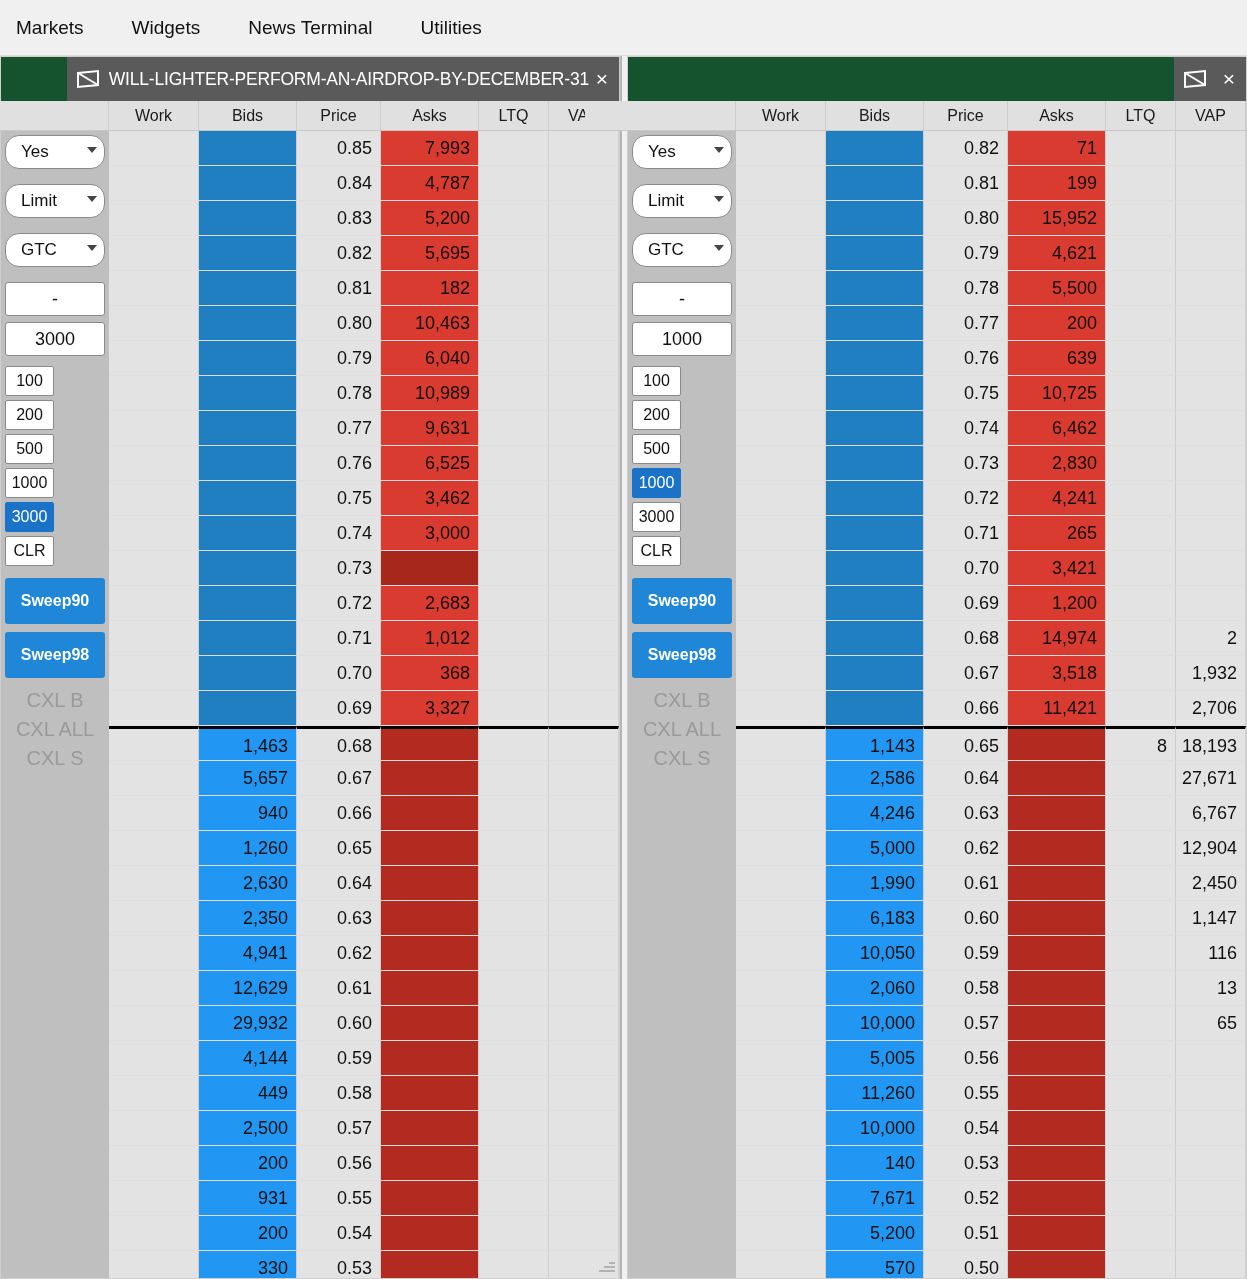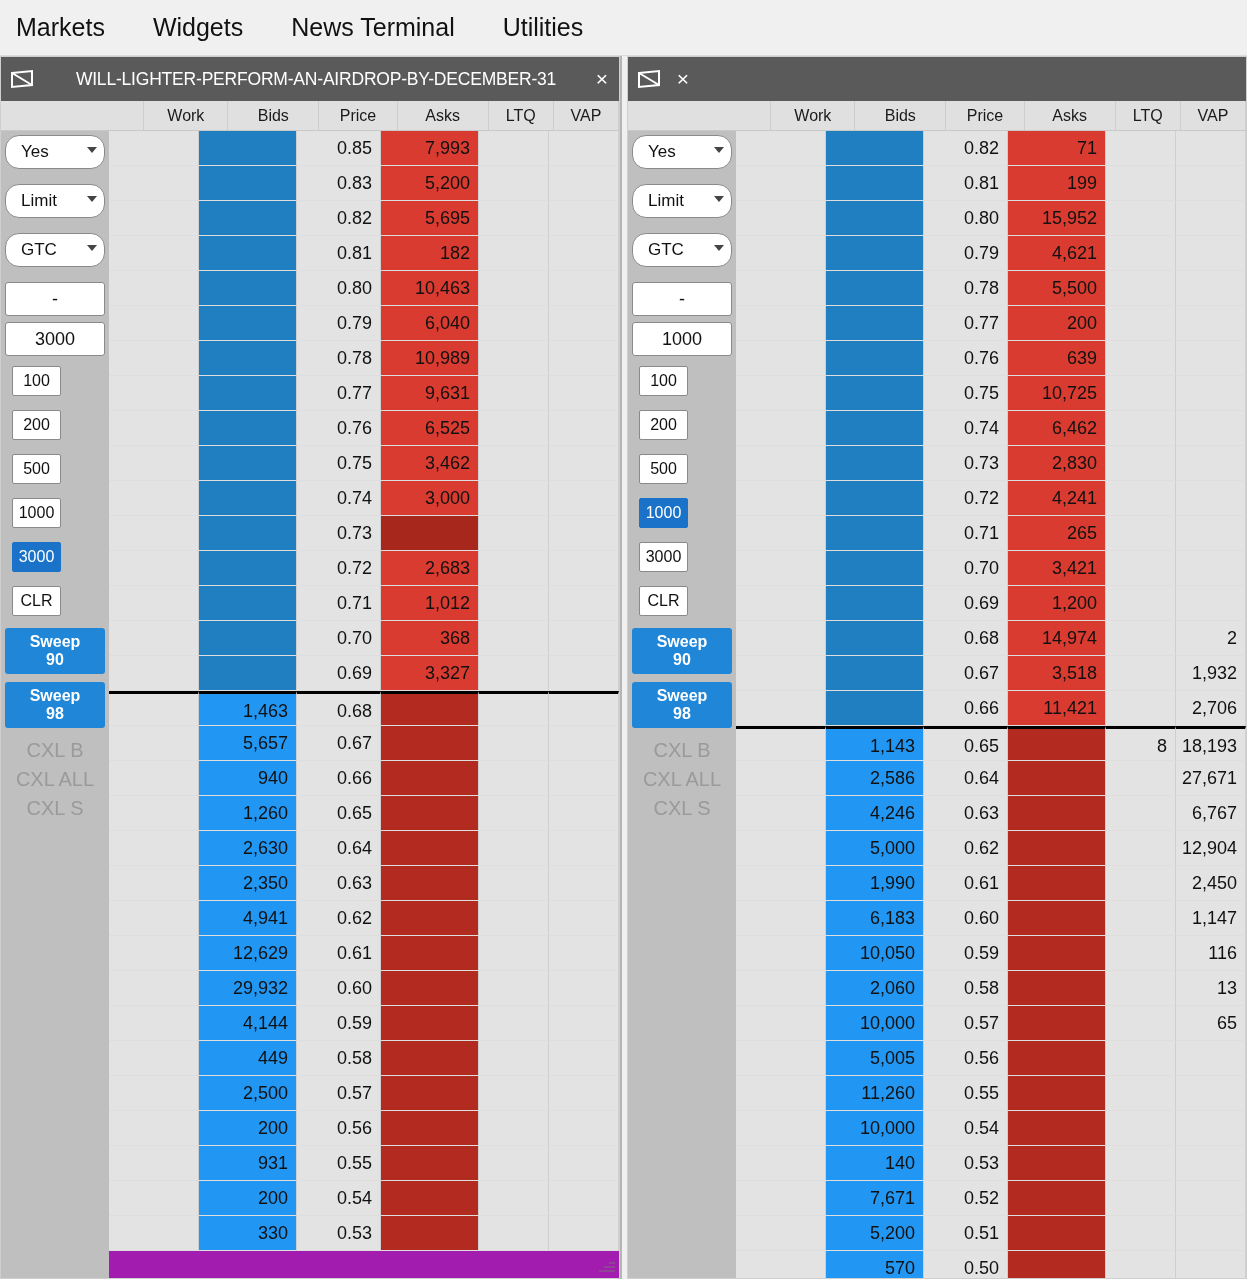--- a/index.html
+++ b/index.html
@@ -13,38 +13,39 @@
   
   .menubar {
     height: 56px;
     background: #f0f0f0;
     display: flex;
     align-items: center;
     padding-left: 16px;
     border-bottom: 1px solid #dcdcdc;
   }
   .menubar .menu-item {
-    font-size: 25px;
+    font-size: 19px;
     color: #111;
     margin-right: 48px;
     cursor: default;
   }
   
   .workspace {
     display: flex;
     height: calc(1279px - 56px);
     background: #f0f0f0;
   }
   .panel {
     width: 620px;
     display: flex;
     flex-direction: column;
-    background: #a21caf;
+    background: #14532d;
     border: 1px solid #cfcfcf;
     position: relative;
+    align-items: flex-end;
   }
   .panel.second { margin-left: 5px; }
 
   
   .titlebar {
     height: 44px;
     background: #5a5a5a;
     color: #ffffff;
     display: flex;
     align-items: center;
@@ -175,39 +176,39 @@
     width: 100px; height: 34px;
     margin-bottom: 6px;
     background: #fff;
     border: 1px solid #8a8a8a;
     border-radius: 3px;
     font-size: 18px;
     color: #111;
     display: flex; align-items: center; justify-content: center;
   }
   .txtbox.qty { margin-bottom: 10px; }
-  .qtygrid { display: flex; flex-wrap: wrap; width: 92px; gap: 14px; margin-bottom: 12px; margin-left: 7px;}
+  .qtygrid { display: flex; flex-wrap: wrap; width: 92px; gap: 4px; margin-bottom: 12px;}
   .qtybtn {
     width: 49px; height: 30px;
     background: #fff;
     border: 1px solid #8a8a8a;
     border-radius: 2px;
     font-size: 16px;
     display: flex; align-items: center; justify-content: center;
     color: #111;
   }
   .qtybtn.active { background:#1a73c8; color:#fff; border-color:#1a73c8; }
   .sweep {
     width: 100px; height: 46px;
     background: #1f86d8;
     color: #fff;
     font-size: 16px; font-weight: bold;
     border-radius: 3px;
     margin-bottom: 8px;
-    display: flex; flex-direction: column;
+    display: flex; 
     align-items: center; justify-content: center;
     line-height: 18px;
   }
   .cxl {
     width: 100px; height: 29px;
     color: #9a9a9a;
     font-size: 20px;
     display: flex; align-items: center; justify-content: center;
     background: #bfbfbf;
   }
@@ -303,20 +304,28 @@
             <div class="cell-work"></div>
             <div class="cell-bids bid-fill"></div>
             <div class="cell-price">0.85</div>
             <div class="cell-asks ask-fill">7,993</div>
             <div class="cell-ltq"></div>
             <div class="cell-vap"></div>
           </div>
           <div class="row">
             <div class="cell-work"></div>
             <div class="cell-bids bid-fill"></div>
+            <div class="cell-price">0.84</div>
+            <div class="cell-asks ask-fill">4,787</div>
+            <div class="cell-ltq"></div>
+            <div class="cell-vap"></div>
+          </div>
+          <div class="row">
+            <div class="cell-work"></div>
+            <div class="cell-bids bid-fill"></div>
             <div class="cell-price">0.83</div>
             <div class="cell-asks ask-fill">5,200</div>
             <div class="cell-ltq"></div>
             <div class="cell-vap"></div>
           </div>
           <div class="row">
             <div class="cell-work"></div>
             <div class="cell-bids bid-fill"></div>
             <div class="cell-price">0.82</div>
             <div class="cell-asks ask-fill">5,695</div>

